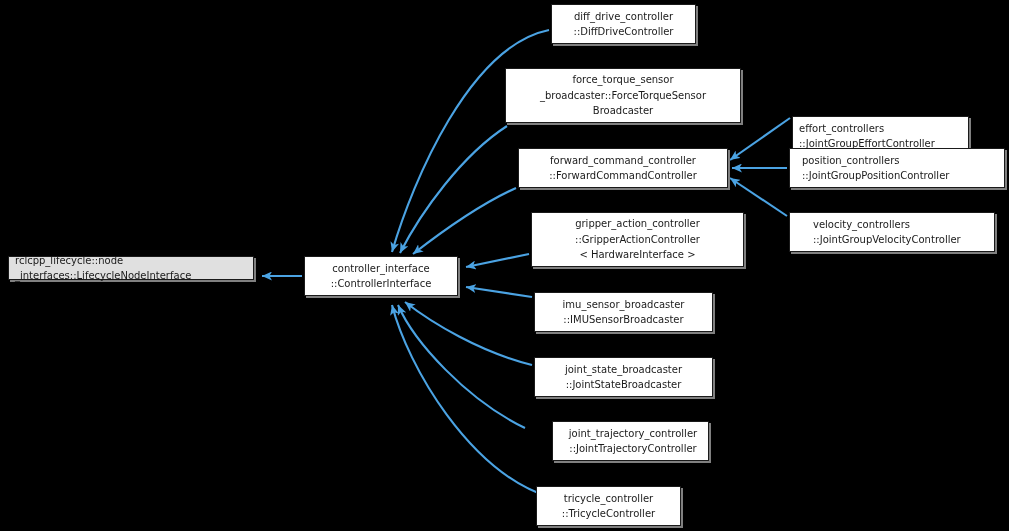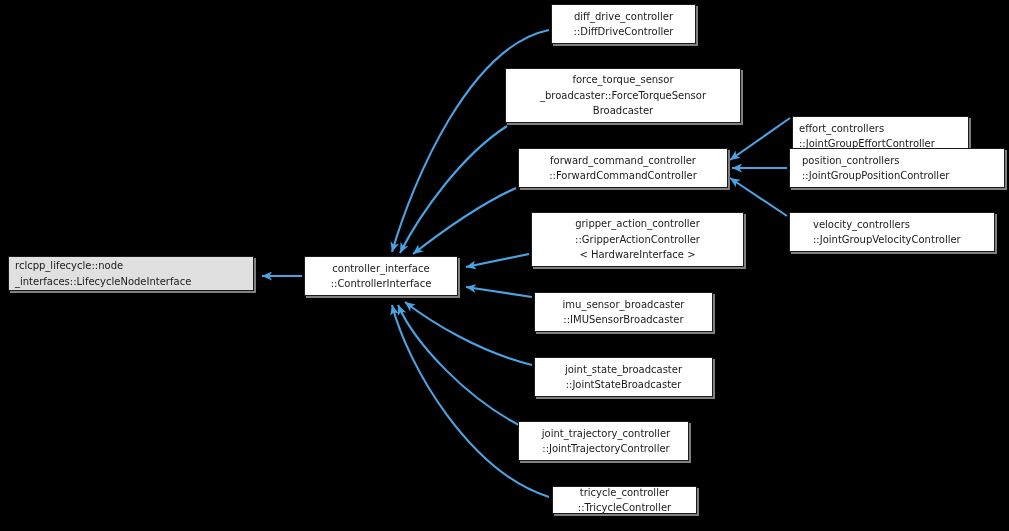--- a/index.html
+++ b/index.html
@@ -71,41 +71,41 @@
         <path d="M 532,365 C 480,352 432,323 405,302" stroke="#4ba3e3" marker-end="url(#arrowhead)"></path>
         <path d="M 525,428 C 467,400 414,342 398,305" stroke="#4ba3e3" marker-end="url(#arrowhead)"></path>
         <path d="M 549,497 C 470,472 408,367 392,305" stroke="#4ba3e3" marker-end="url(#arrowhead)"></path>
         <path d="M 790,118 L 730,160" stroke="#4ba3e3" marker-end="url(#arrowhead)"></path>
         <path d="M 787,168 L 732,168" stroke="#4ba3e3" marker-end="url(#arrowhead)"></path>
         <path d="M 787,216 L 730,178" stroke="#4ba3e3" marker-end="url(#arrowhead)"></path>
       </g>
   </svg>
 
   <div id="nodes">
-      <div class="node root" style="left: 8px; top: 256px; width: 246px; height: 35px; background: rgb(224, 224, 224); justify-content: flex-start;"><span class="node-label" style="text-align: left;">rclcpp_lifecycle::node
+      <div class="node root" style="left: 8px; top: 256px; width: 246px; height: 24px; background: rgb(224, 224, 224); justify-content: flex-start;"><span class="node-label" style="text-align: left;">rclcpp_lifecycle::node
 _interfaces::LifecycleNodeInterface</span></div>
       <div class="node" style="left: 304px; top: 256px; width: 154px; height: 40px;"><span class="node-label">controller_interface
 ::ControllerInterface</span></div>
       <div class="node" style="left: 551px; top: 4px; width: 145px; height: 40px;"><span class="node-label">diff_drive_controller
 ::DiffDriveController</span></div>
       <div class="node" style="left: 505px; top: 68px; width: 236px; height: 55px;"><span class="node-label">force_torque_sensor
 _broadcaster::ForceTorqueSensor
 Broadcaster</span></div>
       <div class="node" style="left: 518px; top: 148px; width: 210px; height: 40px;"><span class="node-label">forward_command_controller
 ::ForwardCommandController</span></div>
       <div class="node" style="left: 531px; top: 212px; width: 213px; height: 55px;"><span class="node-label">gripper_action_controller
 ::GripperActionController
 &lt; HardwareInterface &gt;</span></div>
       <div class="node" style="left: 534px; top: 292px; width: 179px; height: 40px;"><span class="node-label">imu_sensor_broadcaster
 ::IMUSensorBroadcaster</span></div>
       <div class="node" style="left: 534px; top: 357px; width: 179px; height: 40px;"><span class="node-label">joint_state_broadcaster
 ::JointStateBroadcaster</span></div>
-      <div class="node" style="left: 518px; top: 421px; width: 171px; height: 40px; padding-left: 11px;"><span class="node-label">joint_trajectory_controller
+      <div class="node" style="left: 552px; top: 421px; width: 157px; height: 40px; padding-left: 11px;"><span class="node-label">joint_trajectory_controller
 ::JointTrajectoryController</span></div>
-      <div class="node" style="left: 552px; top: 486px; width: 145px; height: 28px;"><span class="node-label">tricycle_controller
+      <div class="node" style="left: 536px; top: 486px; width: 145px; height: 40px;"><span class="node-label">tricycle_controller
 ::TricycleController</span></div>
       <div class="node" style="left: 792px; top: 84px; width: 177px; height: 40px; justify-content: flex-start; margin-top: 32px;"><span class="node-label" style="text-align: left;">effort_controllers
 ::JointGroupEffortController</span></div>
       <div class="node" style="left: 789px; top: 148px; width: 216px; height: 40px; justify-content: flex-start; padding-left: 12px;"><span class="node-label" style="text-align: left;">position_controllers
 ::JointGroupPositionController</span></div>
       <div class="node" style="left: 789px; top: 212px; width: 206px; height: 40px; justify-content: flex-start; padding-left: 23px;"><span class="node-label" style="text-align: left;">velocity_controllers
 ::JointGroupVelocityController</span></div>
     </div>
 
 </div>

